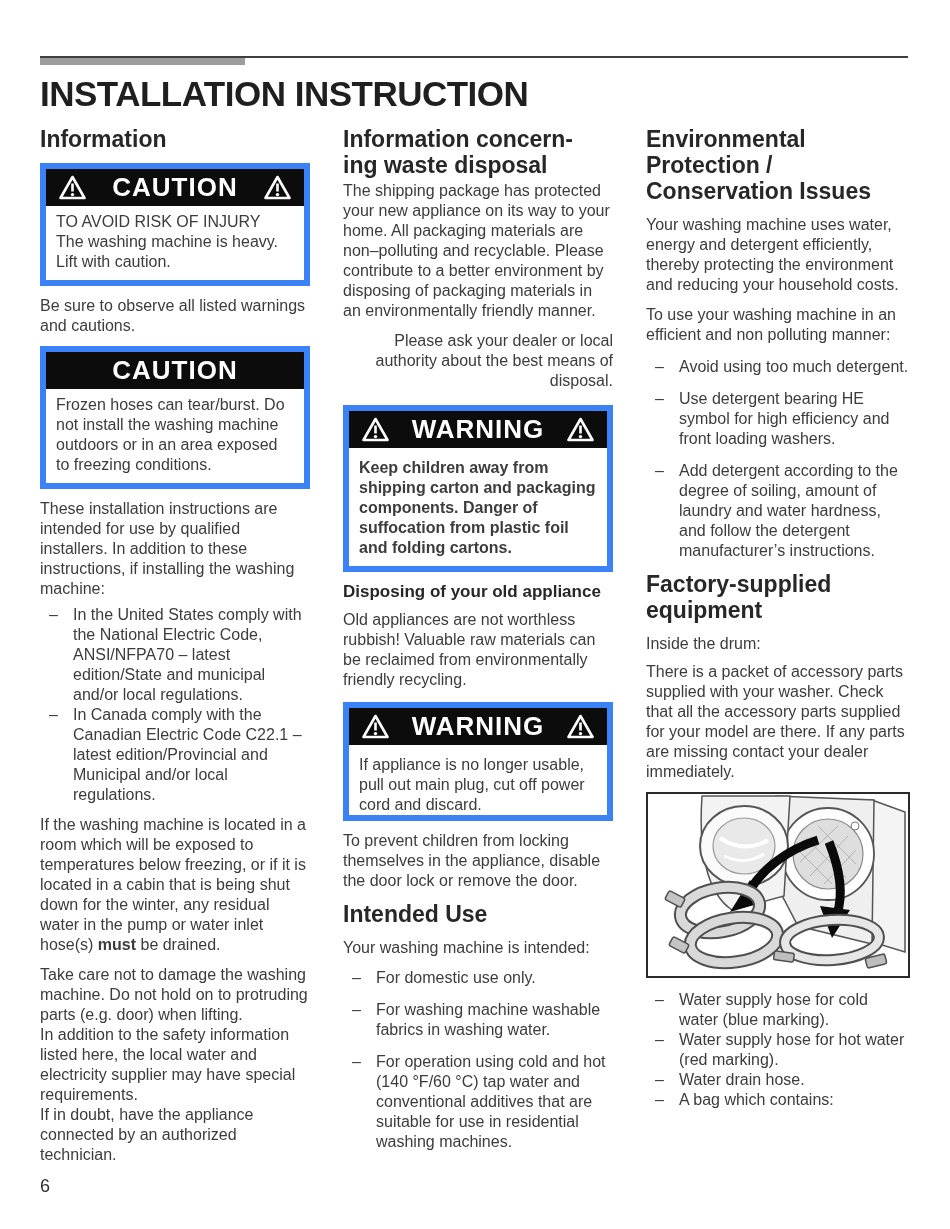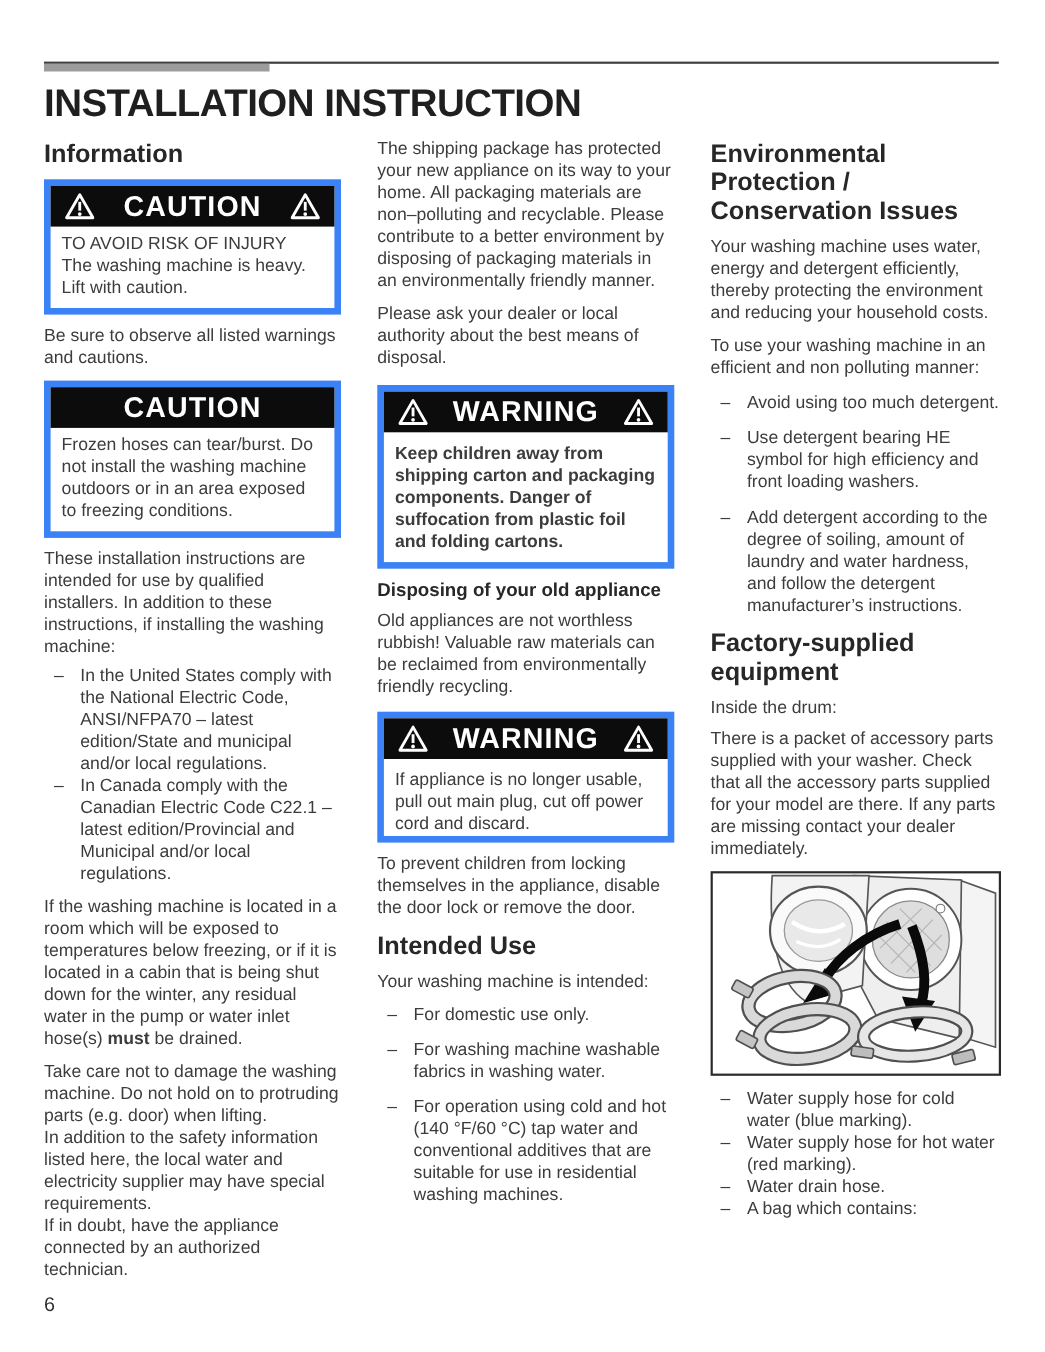--- a/index.html
+++ b/index.html
@@ -122,22 +122,24 @@
     </div>
 
     <p><span>If the washing machine is located in a room which will be exposed to temperatures below freezing, or if it is located in a cabin that is being shut down for the winter, any residual water in the pump or water inlet hose(s) </span><b>must</b><span> be drained.</span></p>
 
     <p class="pre">Take care not to damage the washing machine. Do not hold on to protruding parts (e.g. door) when lifting.
 In addition to the safety information listed here, the local water and electricity supplier may have special requirements.
 If in doubt, have the appliance connected by an authorized technician.</p>
   </div>
 
   <div class="col">
+    <div class="colhead" style="margin-bottom:3px;">Information concern-
+ing waste disposal</div>
     <p>The shipping package has protected your new appliance on its way to your home. All packaging materials are non–polluting and recyclable. Please contribute to a better environment by disposing of packaging materials in an environmentally friendly manner.</p>
-    <p style="margin-bottom:14px;">Please ask your dealer or local authority about the best means of disposal.</p>
+    <p style="margin-bottom:14px;text-align:right;">Please ask your dealer or local authority about the best means of disposal.</p>
 
     <div class="alert">
       <div class="alert-head">
         <span class="tri">
           <svg viewBox="0 0 27 25" width="27" height="25">
               <path d="M13.5 2 L25.5 23 H1.5 Z" fill="none" stroke="#ffffff" stroke-width="2.6" stroke-linejoin="round"></path>
               <rect x="12.2" y="8.5" width="2.6" height="8" fill="#ffffff"></rect>
               <circle cx="13.5" cy="19.6" r="1.7" fill="#ffffff"></circle>
             </svg>
         </span>

